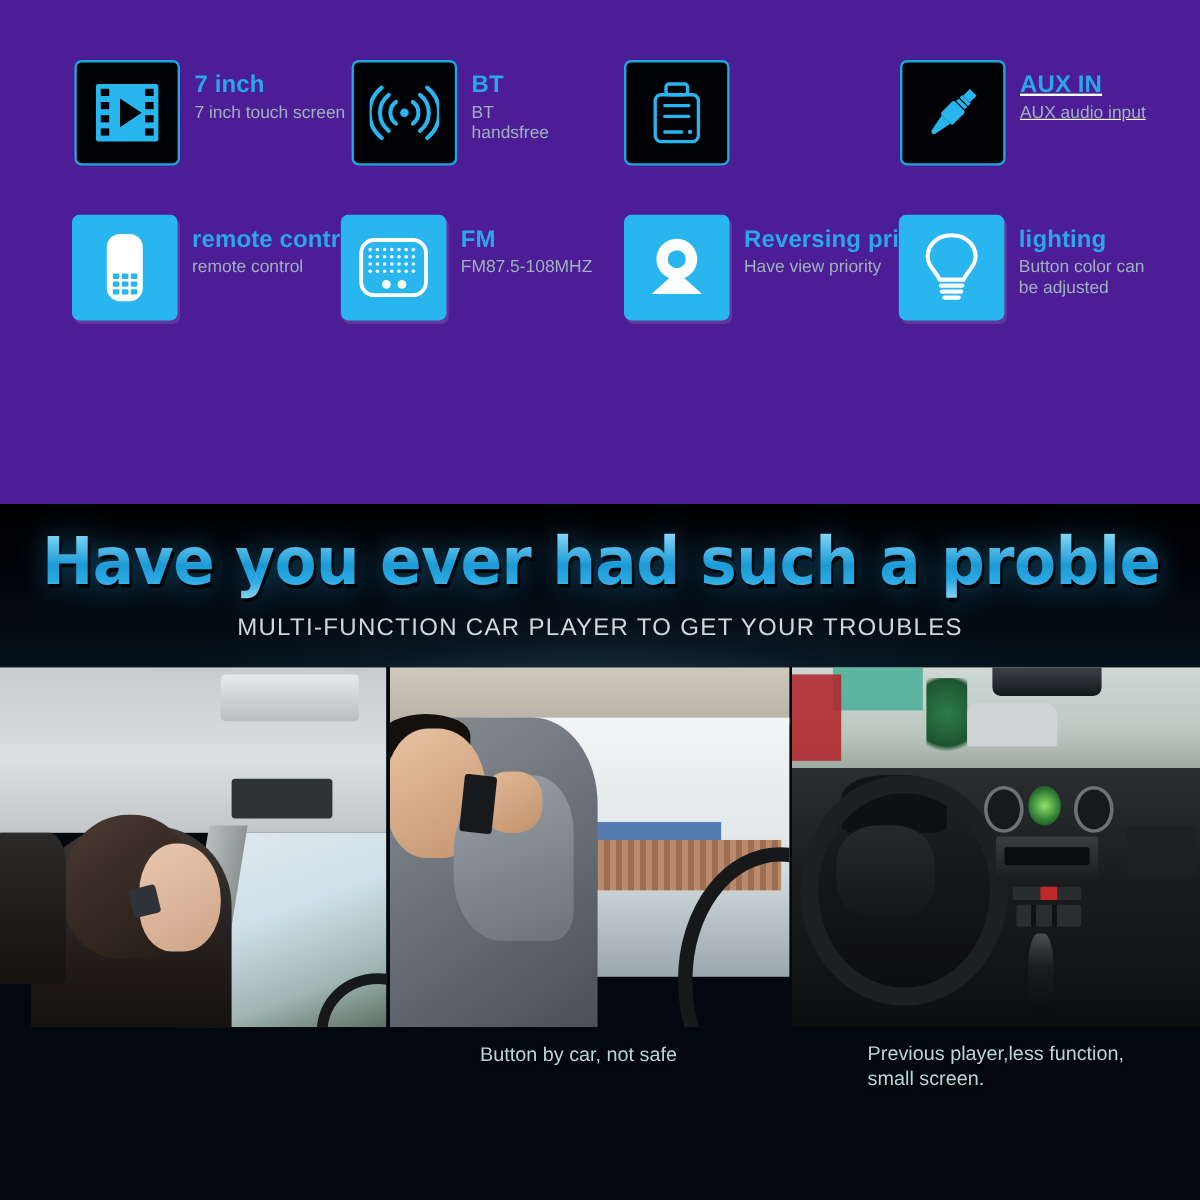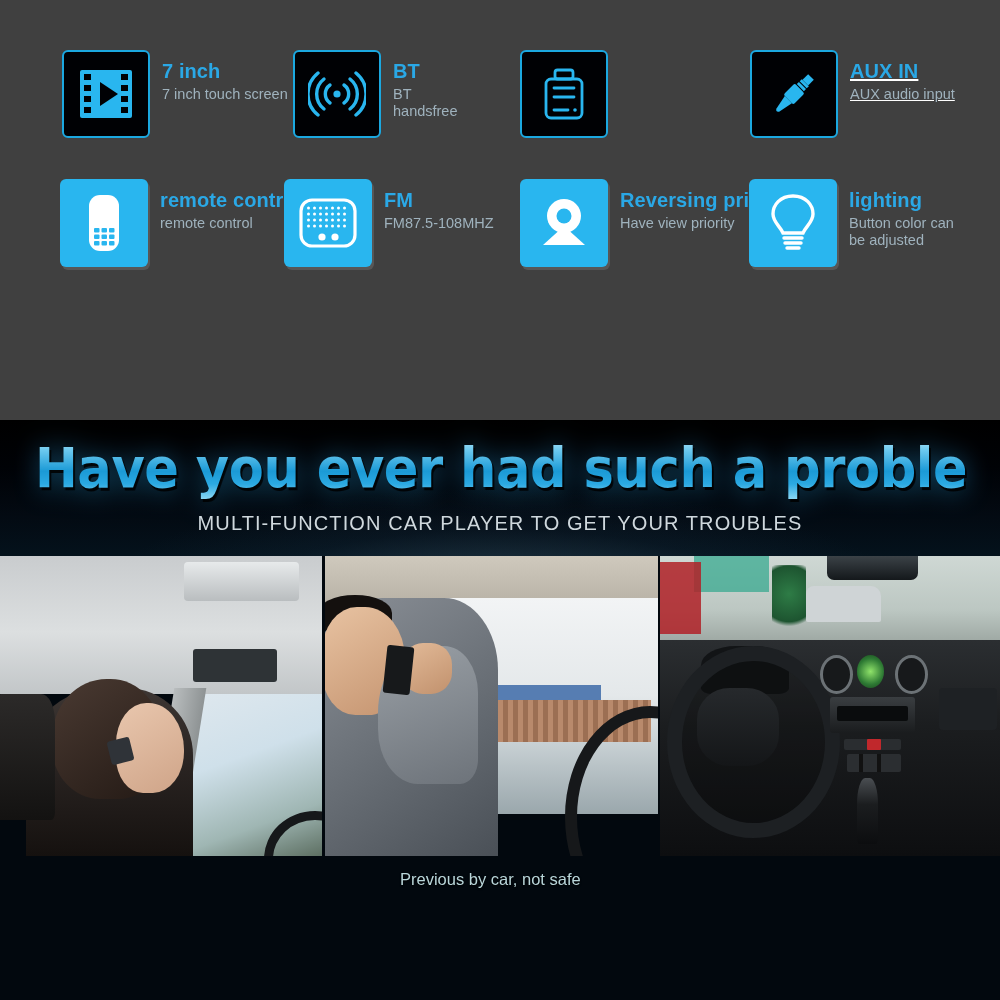--- a/index.html
+++ b/index.html
@@ -8,21 +8,21 @@
     width:1000px;height:1000px;overflow:hidden;
     font-family:"Liberation Sans", sans-serif;
     color:#fff;
     -webkit-font-smoothing:antialiased;
   }
   .page{position:relative;width:1000px;height:1000px;background:#000;overflow:hidden;}
 
   
   .features{
     position:absolute;left:0;top:0;width:1000px;height:420px;
-    background:#404040;
+    background:#4c1d95;
   }
   .feat-row{position:absolute;left:0;width:1000px;}
   .feat{position:absolute;display:flex;align-items:flex-start;}
 
   .ibox{
     position:relative;flex:0 0 auto;
     width:88px;height:88px;border-radius:6px;
     display:flex;align-items:center;justify-content:center;
     box-sizing:border-box;
   }
@@ -418,17 +418,19 @@
         <div class="s3-radio"></div>
           <div class="s3-radiofa"></div>
         <div class="s3-btnrow"></div>
           <div class="s3-redbtn"></div>
           <div class="s3-knobs"></div>
         <div class="s3-shift"></div>
           <div class="s3-glove"></div>
       </div>
     </div>
 
-    <div class="cap c2">Previous by car, not safe</div>
+    <div class="cap c2">Button by car, not safe</div>
+    <div class="cap c3">Previous player,less function,
+small screen.</div>
 
   </section>
 
 </div>
 
 </body></html>

